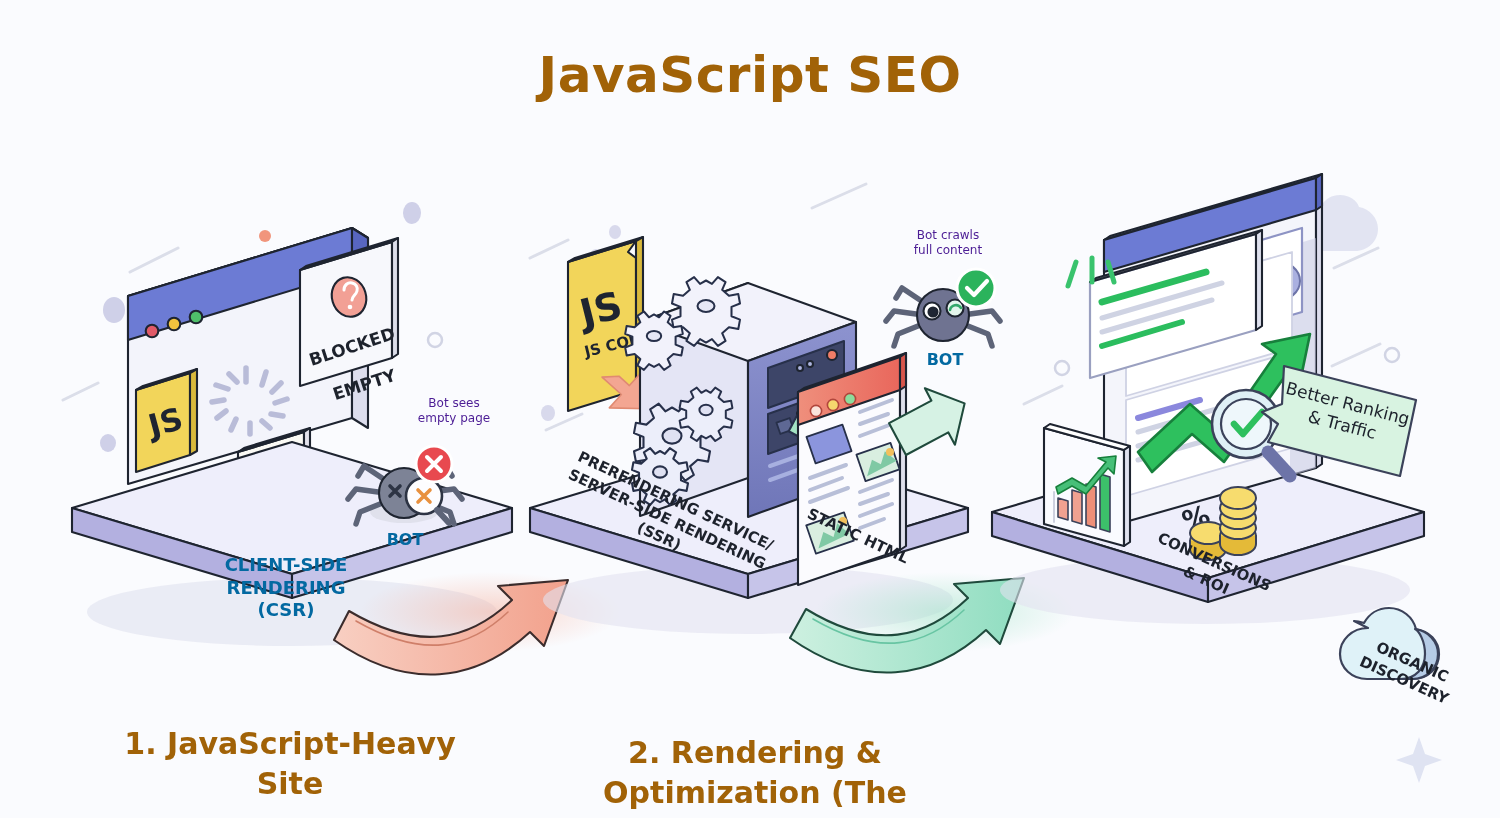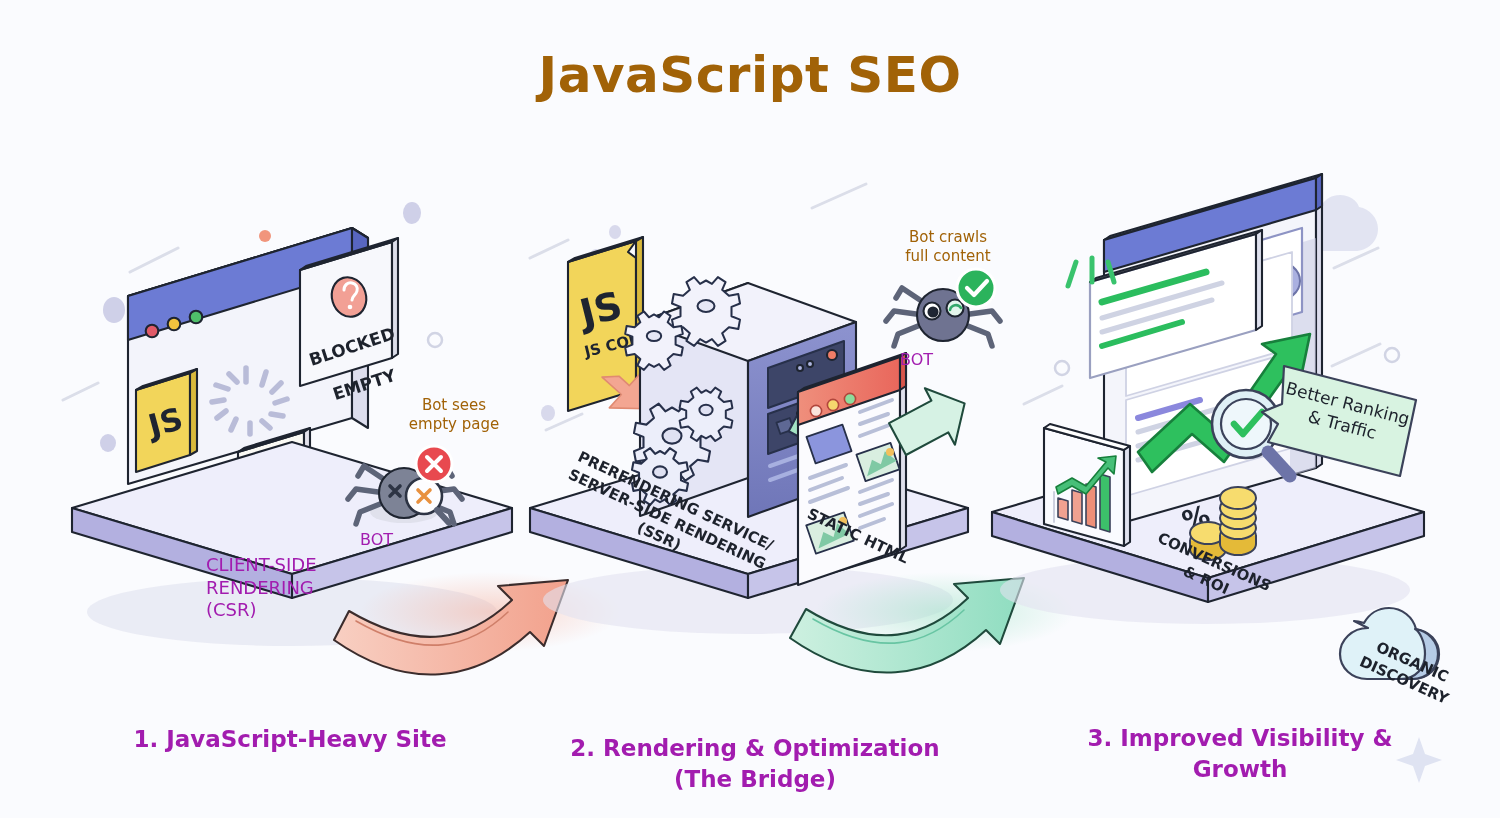--- a/index.html
+++ b/index.html
@@ -16,36 +16,36 @@
   .title {
     position:absolute; left:0; top:46px; width:1500px;
     text-align:center;
     font-size:50px; font-weight:bold; letter-spacing:0.5px;
     color:#a16207;
     font-family:"DejaVu Sans", sans-serif;
   }
 
   .caption {
     position:absolute; text-align:center;
-    font-size:23px; font-weight:bold; color:#a21caf;
+    font-size:30px; font-weight:bold; color:#a16207;
     line-height:1.34;
     font-family:"DejaVu Sans", sans-serif;
   }
   #cap1 { left:95px; top:724px; width:390px; }
   #cap2 { left:545px; top:733px; width:420px; }
   #cap3 { left:1045px; top:723px; width:390px; }
 
   .flat-label {
-    position:absolute; font-weight:normal; color:#a21caf;
+    position:absolute; font-weight:bold; color:#0369a1;
     font-family:"DejaVu Sans", sans-serif;
-    text-align:left; line-height:1.25;
+    text-align:center; line-height:1.25;
     white-space:pre-line;
   }
   .note {
-    position:absolute; color:#a16207; font-size:15px;
+    position:absolute; color:#4c1d95; font-size:12px;
     text-align:center; line-height:1.28; white-space:pre-line;
     font-family:"DejaVu Sans", sans-serif;
   }
 </style>
 </head>
 <body>
 
 <div id="stage">
 
   <svg class="layer" viewBox="0 0 1500 818">
@@ -479,16 +479,14 @@
 &amp; ROI</div>
 
   <div style="position:absolute; left:1338px; top:652px; width:140px; transform:rotate(24deg);
               text-align:center; font-family:'DejaVu Sans',sans-serif; font-weight:bold;
               font-size:15px; color:#1d222c; line-height:1.3; white-space:pre-line;">ORGANIC
 DISCOVERY</div>
 
   <div class="caption" id="cap1">1. JavaScript-Heavy Site</div>
   <div class="caption" id="cap2">2. Rendering &amp; Optimization
 (The Bridge)</div>
-  <div class="caption" id="cap3">3. Improved Visibility
-&amp; Growth</div>
 
 </div>
 
 </body></html>

